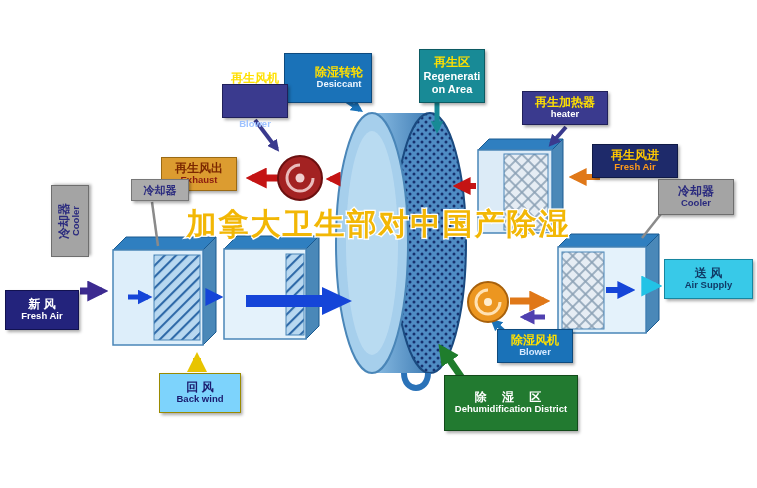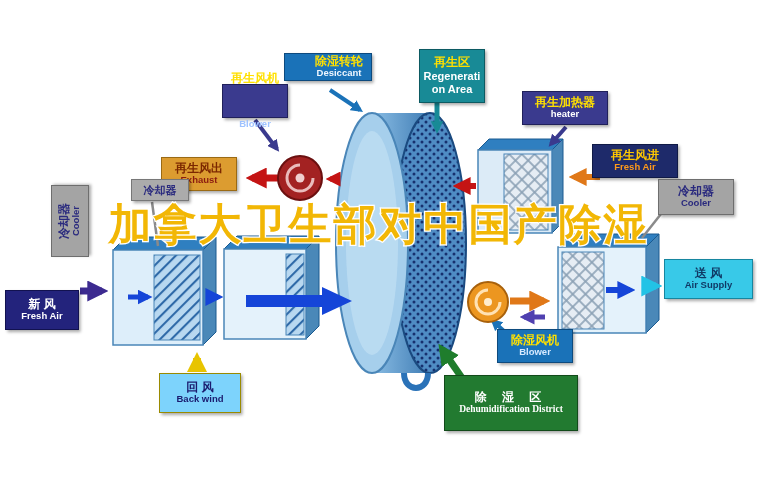--- a/index.html
+++ b/index.html
@@ -3,21 +3,21 @@
 <meta charset="utf-8">
 <style>
   html,body{margin:0;padding:0;background:#fff;font-family:"Liberation Sans",sans-serif;}
   #stage{position:relative;width:757px;height:488px;background:#ffffff;overflow:hidden;}
   #diagram-svg{position:absolute;left:0;top:0;z-index:10;}
   .label{position:absolute;z-index:20;text-align:center;border:1px solid rgba(0,0,0,.4);
          box-shadow:1.5px 2px 3px rgba(0,0,0,.35);padding:1px 2px;line-height:1.15;
          box-sizing:border-box;display:flex;flex-direction:column;justify-content:center;}
   .label .zh{font-weight:bold;font-size:12px;white-space:nowrap;}
   .label .en{font-weight:bold;font-size:9.5px;}
-  .lbl-desiccant{left:284px;top:53px;width:88px;height:28px;background:#1a72b8;border-color:#0d4a7e;padding-left:24px;}
+  .lbl-desiccant{left:284px;top:53px;width:88px;height:50px;background:#1a72b8;border-color:#0d4a7e;padding-left:24px;}
   .lbl-desiccant .zh{color:#ffe000}.lbl-desiccant .en{color:#eef6ff}
   .lbl-regen-area{left:419px;top:49px;width:66px;height:54px;background:#188a96;border-color:#0c5a62;}
   .lbl-regen-area .zh{color:#ffe000}.lbl-regen-area .en{color:#ffffff;font-size:11px;word-break:break-all;}
   .lbl-regen-blower{left:222px;top:84px;width:66px;height:34px;background:#3a3a8e;border-color:#20205a;gap:34px;}
   .lbl-regen-blower .zh{color:#ffe000}.lbl-regen-blower .en{color:#9ec2ff}
   .lbl-heater{left:522px;top:91px;width:86px;height:34px;background:#3a3a8e;border-color:#20205a;}
   .lbl-heater .zh{color:#ffe000}.lbl-heater .en{color:#ffffff}
   .lbl-exhaust{left:161px;top:157px;width:76px;height:34px;background:#dc9c30;border-color:#9a6a14;}
   .lbl-exhaust .zh{color:#7c2800}.lbl-exhaust .en{color:#8c1c10}
   .lbl-cooler-left{left:34px;top:202px;width:72px;height:38px;background:#a4a4a4;border-color:#6e6e6e;transform:rotate(-90deg);}
@@ -31,23 +31,23 @@
   .lbl-fresh-air{left:5px;top:267px;width:74px;height:40px;background:#23237c;border-color:#121250;margin-top:23px;}
   .lbl-fresh-air .zh,.lbl-fresh-air .en{color:#ffffff}
   .lbl-back-wind{left:159px;top:373px;width:82px;height:40px;background:#7dd3fc;border-color:#9a8a00;}
   .lbl-back-wind .zh,.lbl-back-wind .en{color:#1a1a6e}
   .lbl-air-supply{left:664px;top:259px;width:89px;height:40px;background:#38c9e8;border-color:#1686a0;}
   .lbl-air-supply .zh,.lbl-air-supply .en{color:#103a66}
   .lbl-dehumid-blower{left:497px;top:329px;width:76px;height:34px;background:#1a72b8;border-color:#0d4a7e;}
   .lbl-dehumid-blower .zh{color:#ffe000}.lbl-dehumid-blower .en{color:#d6e9ff}
   .lbl-dehumid-district{left:444px;top:375px;width:134px;height:56px;background:#227a30;border-color:#124a1a;}
   .lbl-dehumid-district .zh{color:#ffffff;letter-spacing:6px;text-align:center;}
-  .lbl-dehumid-district .en{color:#ffffff;font-size:9.5px;font-family:Liberation Serif, serif;}
+  .lbl-dehumid-district .en{color:#ffffff;font-size:9.5px;}
   .headline{position:absolute;left:0;right:0;top:201px;z-index:30;text-align:center;
-            font-weight:bold;font-size:43px;line-height:46px;letter-spacing:2px;
+            font-weight:bold;font-size:30px;line-height:46px;letter-spacing:2px;
             color:#f2b705;-webkit-text-stroke:2.5px #ffffff;paint-order:stroke fill;
             text-shadow:0 0 2px #ffffff;}
 </style>
 </head>
 <body>
 
 <div id="stage">
 
   <svg id="diagram-svg" width="757" height="488" viewBox="0 0 757 488">
     <defs>

